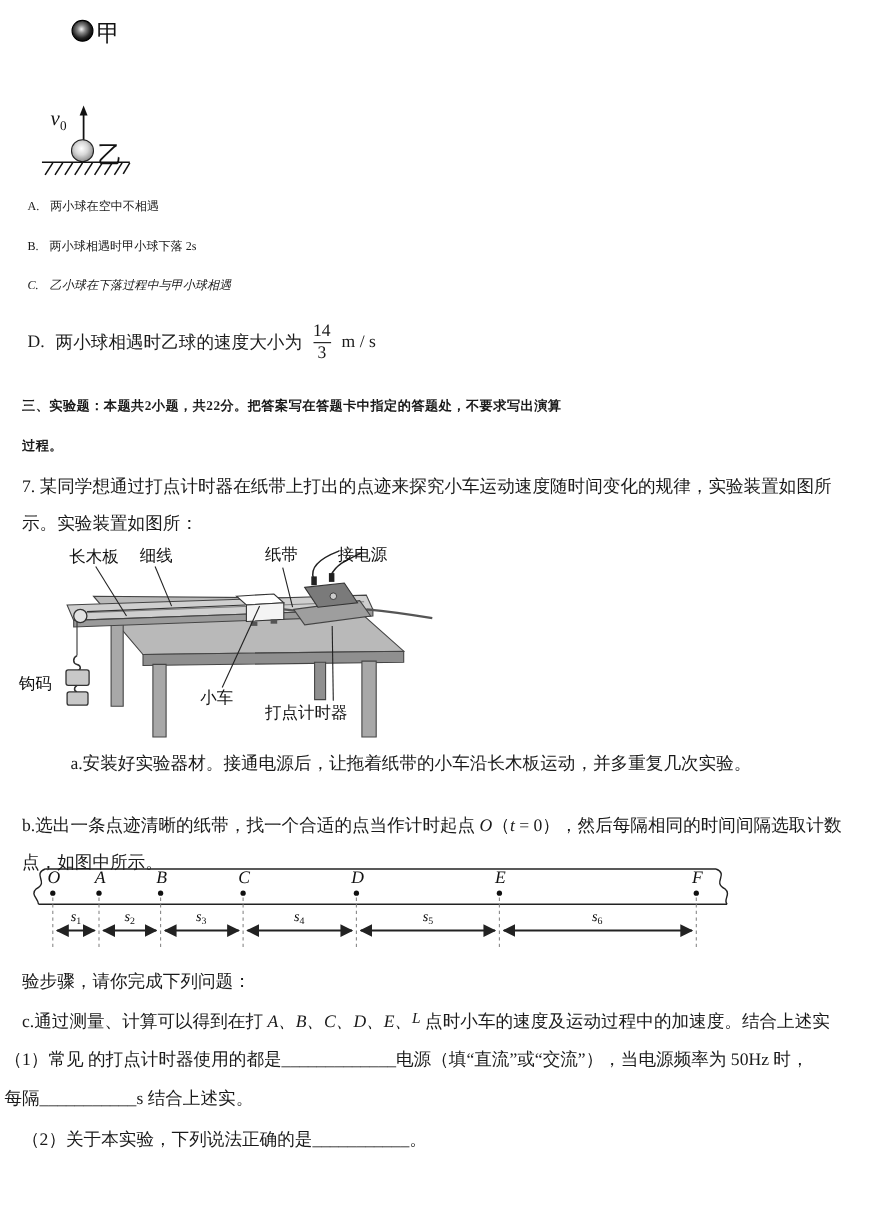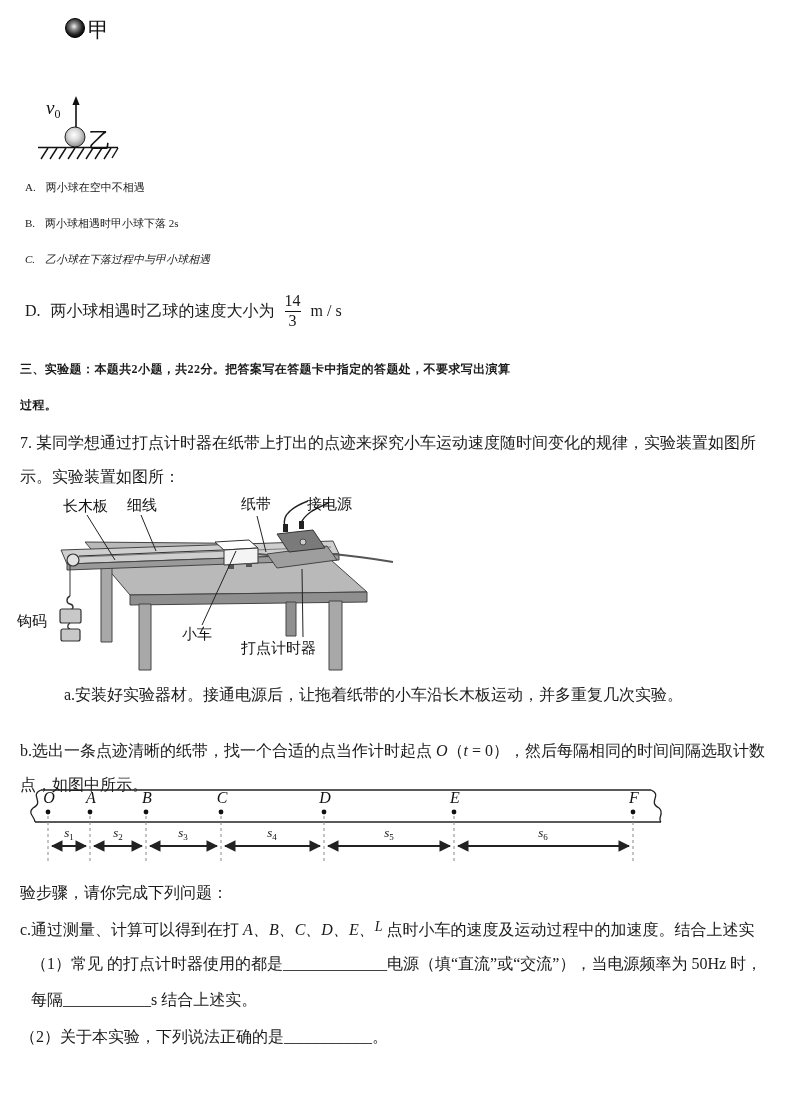--- a/index.html
+++ b/index.html
@@ -224,20 +224,20 @@
       <text x="364" y="51"><tspan font-style="italic">s</tspan><tspan dy="3" font-size="9">5</tspan></text>
       <text x="518" y="51"><tspan font-style="italic">s</tspan><tspan dy="3" font-size="9">6</tspan></text>
     </g>
   </svg>
 
   <div class="abs line" style="left:20px; top:876px;">
     <div>验步骤，请你完成下列问题：</div>
     <div><span>c.通过测量、计算可以得到在打 </span><span class="it">A、B、C、D、E、</span><span class="it raise">L</span><span> 点时小车的速度及运动过程中的加速度。结合上述实</span></div>
   </div>
 
-  <div class="abs line" style="left:31px; top:946px; line-height:36px;">
+  <div class="abs line" style="left:4px; top:946px; line-height:36px;">
     <div>（1）常见 的打点计时器使用的都是_____________电源（填“直流”或“交流”），当电源频率为 50Hz 时，</div>
     <div><span>每隔___________</span><span>s 结合上述实。</span></div>
   </div>
 
   <div class="abs line" style="left:20px; top:1020px;">（2）关于本实验，下列说法正确的是___________。</div>
 
 </div>
 
 </body></html>

